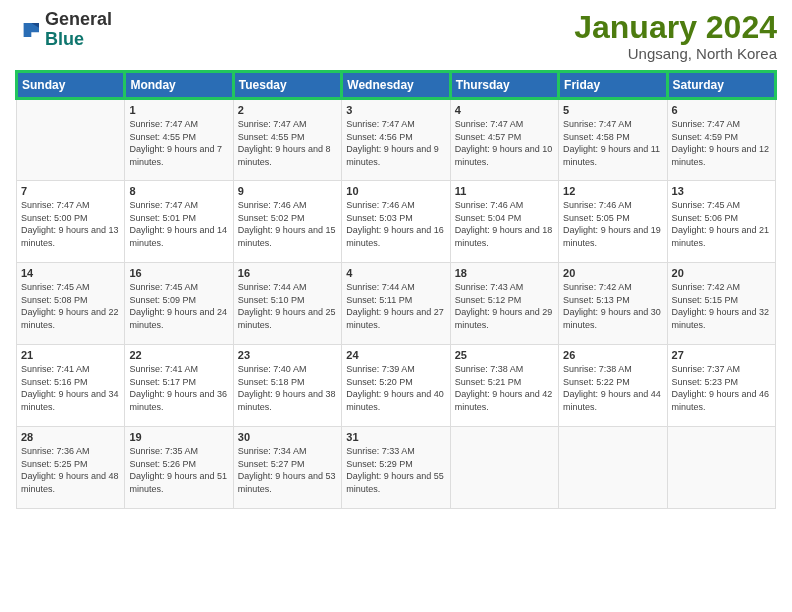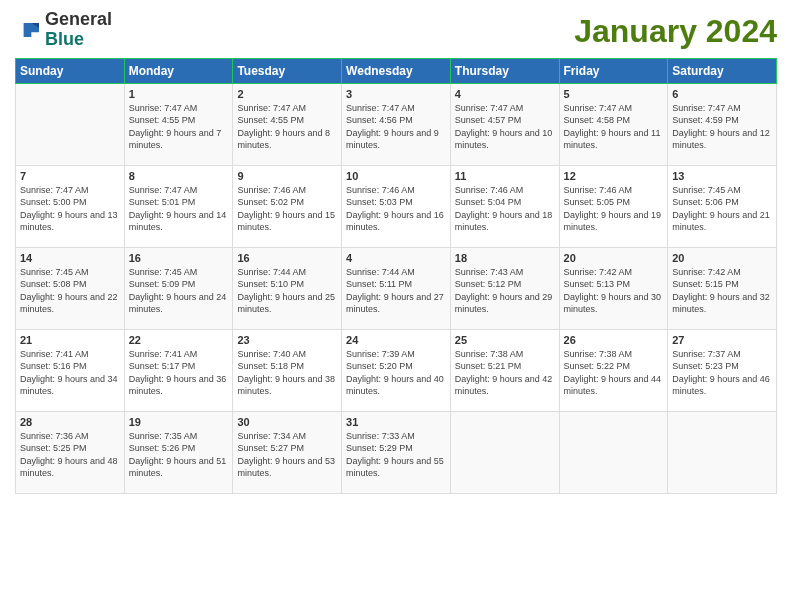--- a/index.html
+++ b/index.html
@@ -12,21 +12,21 @@
     }
     .page {
       width: 792px;
       height: 612px;
       background: #fff;
       padding: 10px 15px;
     }
     .header {
       display: flex;
       justify-content: space-between;
-      align-items: flex-end;
+      align-items: flex-start;
       margin-bottom: 8px;
     }
     .logo {
       display: flex;
       align-items: center;
       gap: 4px;
     }
     .logo-text {
       display: flex;
       flex-direction: column;
@@ -67,21 +67,21 @@
     }
     thead tr {
       background-color: #2a6db5;
     }
     thead th {
       color: #fff;
       font-size: 12px;
       font-weight: bold;
       padding: 5px 4px;
       text-align: left;
-      border: 1px solid #22c55e;
+      border: 3px solid #22c55e;
     }
     tbody tr {
       height: 82px;
       vertical-align: top;
     }
     tbody tr:nth-child(odd) {
       background-color: #f9f9f9;
     }
     tbody tr:nth-child(even) {
       background-color: #fff;
@@ -116,20 +116,21 @@
         <polygon points="8,4 28,4 28,16 18,16 18,22 8,22" fill="#2a6db5"></polygon>
         <polygon points="18,4 28,4 28,10" fill="#1a4a8a"></polygon>
       </svg>
       <div class="logo-text">
         <span class="logo-general">General</span>
         <span class="logo-blue">Blue</span>
       </div>
     </div>
     <div class="title-block">
       <div class="month-title">January 2024</div>
+      <div class="location">Ungsang, North Korea</div>
     </div>
   </div>
 
   <table>
     <thead>
       <tr>
       <th>Sunday</th>
           <th>Monday</th>
           <th>Tuesday</th>
           <th>Wednesday</th>

